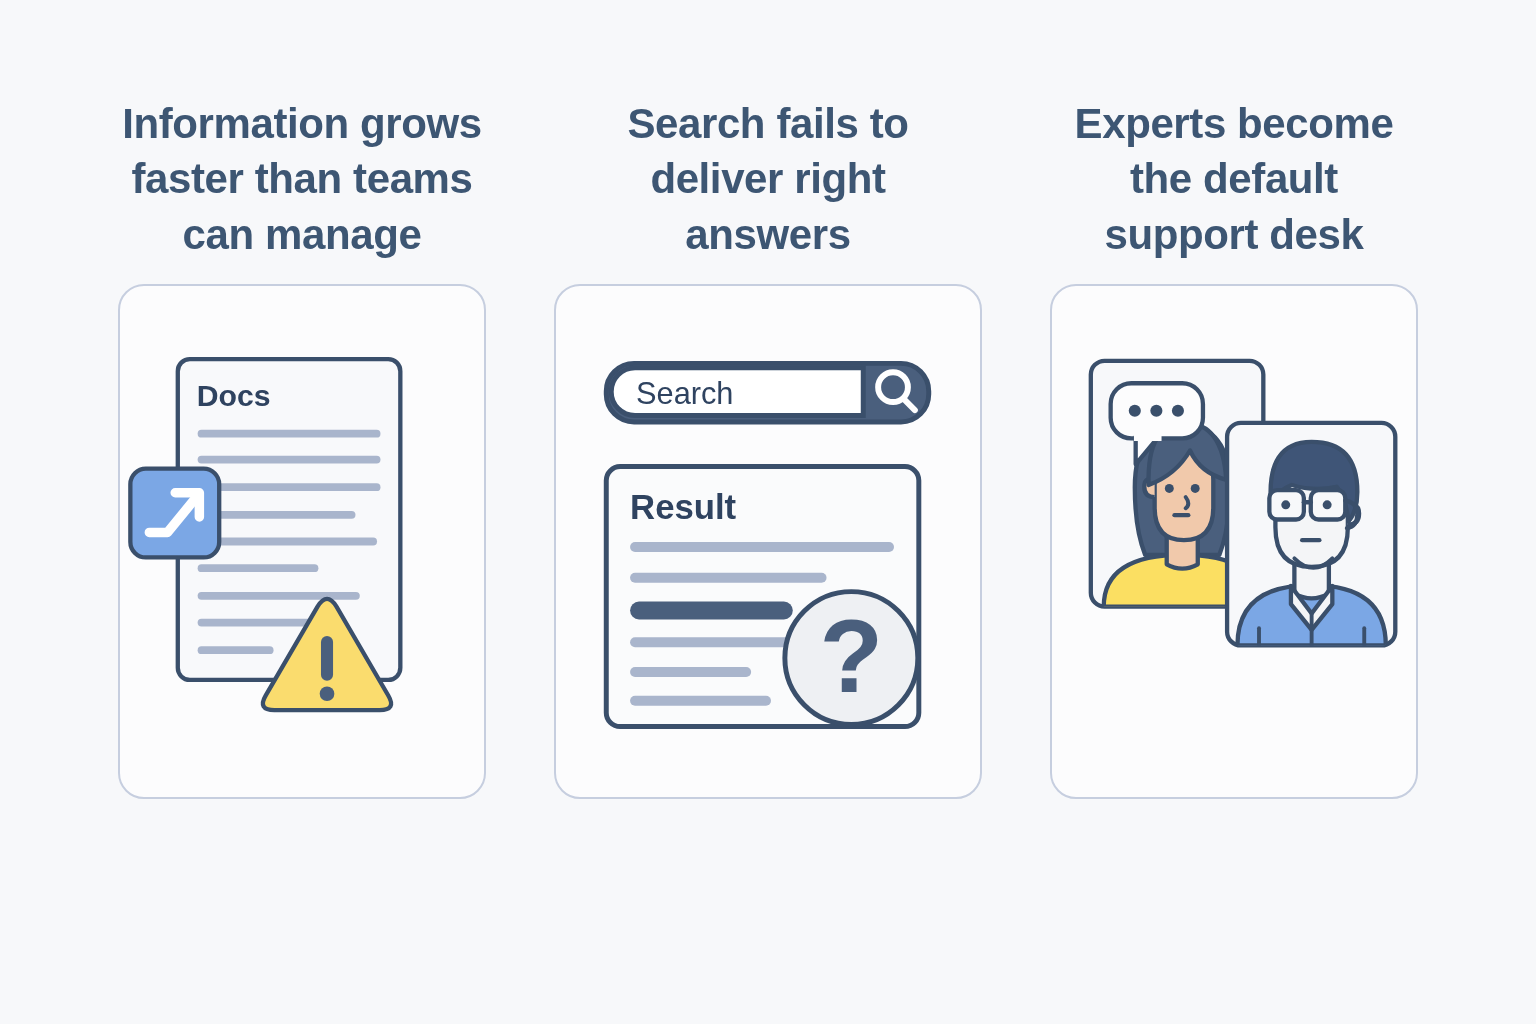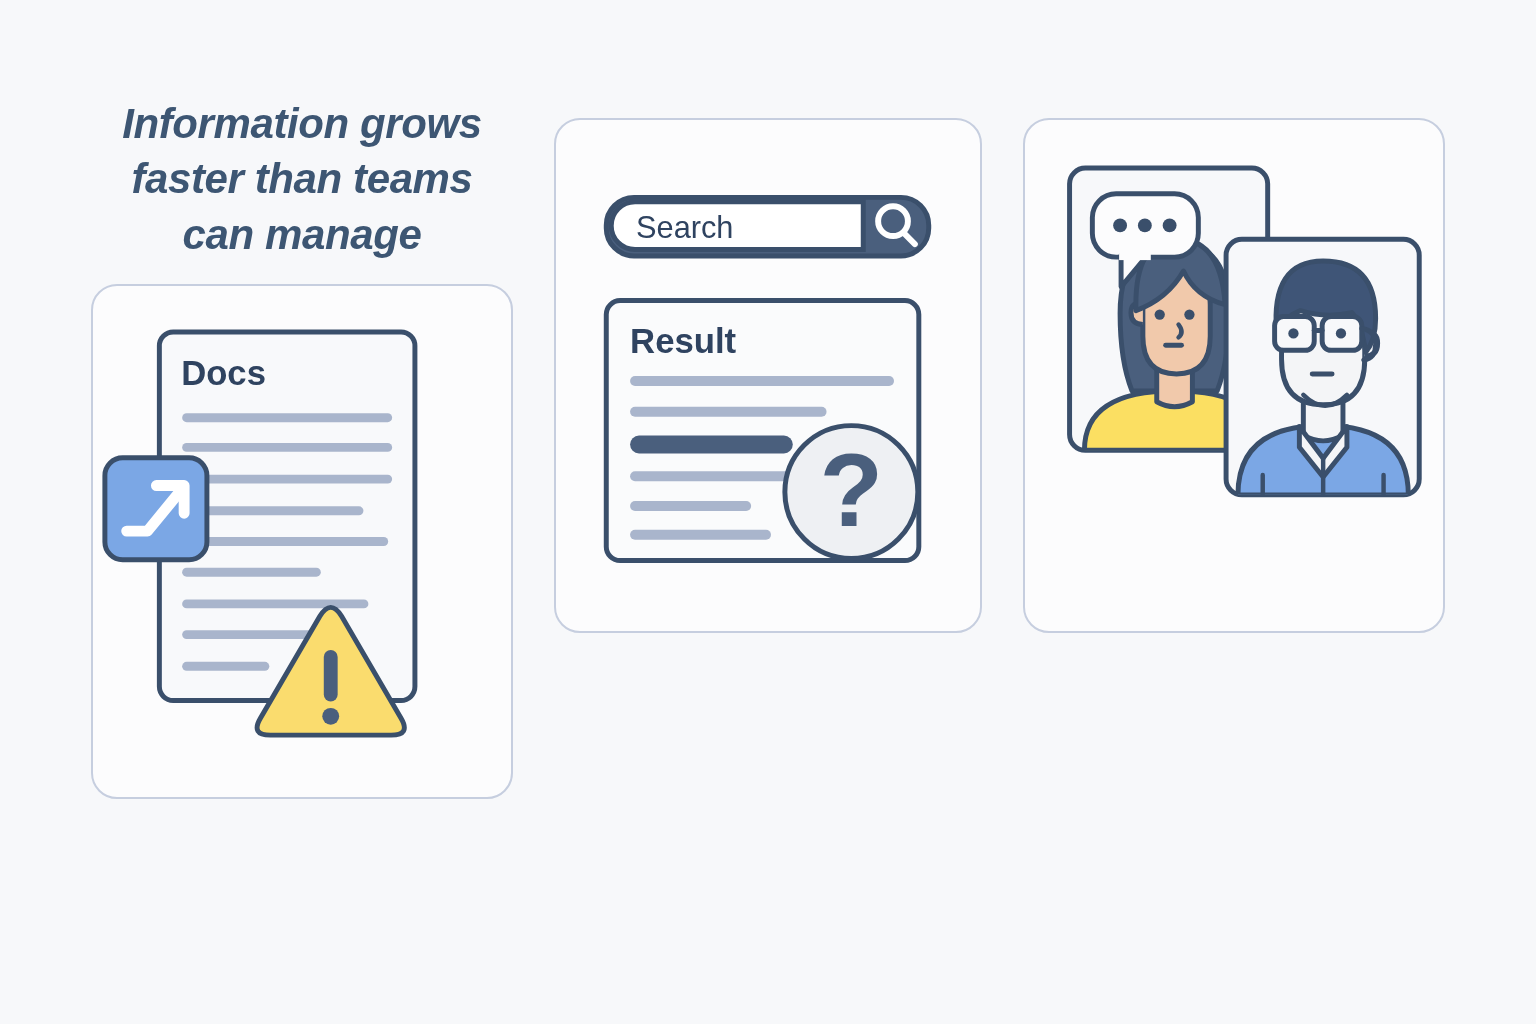--- a/index.html
+++ b/index.html
@@ -43,30 +43,29 @@
 
   .col-heading {
     font-size: 42px;
     font-weight: bold;
     line-height: 1.32;
     color: #3D5673;
     text-align: center;
     letter-spacing: -0.4px;
     width: 100%;
     white-space: pre-line;
-    font-style: italic;
   }
 
   .col-1 .col-heading { width: 430px; }
   .col-2 .col-heading { width: 360px; }
   .col-3 .col-heading { width: 400px; }
 
   .card {
     position: relative;
-    width: 422px;
+    width: 368px;
     height: 515px;
     margin-top: 22px;
     border: 2px solid #C6CEDF;
     border-radius: 26px;
     background: #FCFCFD;
     overflow: visible;
   }
 
   .col-2 .card { width: 428px; }
 
@@ -121,20 +120,23 @@
           <g>
             <path d="M229 333 Q240 315 251 333 L311 436 Q321 453 301 453 L179 453 Q159 453 169 436 Z" fill="#FADC6E" stroke="#3A4F6B" stroke-width="5" stroke-linejoin="round"></path>
             <rect x="233" y="367" width="14" height="52" rx="7" fill="#4A5F7D"></rect>
             <circle cx="240" cy="434" r="8.5" fill="#4A5F7D"></circle>
           </g>
         </svg>
       </div>
     </div>
 
     <div class="column col-2">
+      <div class="col-heading">Search fails to
+deliver right
+answers</div>
 
       <div class="card">
         <svg class="art" viewBox="0 0 402 515">
 
           <g>
             <rect x="38" y="78" width="325" height="59" rx="28" fill="#4A5F7D" stroke="#3A4F6B" stroke-width="5"></rect>
             <path d="M43 106.5 a24 24 0 0 1 24 -24 L297 82.5 L297 130.5 L67 130.5 a24 24 0 0 1 -24 -24 Z" fill="#FFFFFF" stroke="#3A4F6B" stroke-width="5"></path>
           </g>
           <text x="68" y="119" font-family="Liberation Sans, sans-serif" font-size="31" fill="#2F4360">Search</text>
 
@@ -159,20 +161,23 @@
 
           <g>
             <circle cx="285" cy="375" r="67" fill="#EEF0F3" stroke="#3A4F6B" stroke-width="5"></circle>
             <text x="285" y="409" text-anchor="middle" font-family="Liberation Sans, sans-serif" font-size="105" font-weight="bold" fill="#4A5F7D">?</text>
           </g>
         </svg>
       </div>
     </div>
 
     <div class="column col-3">
+      <div class="col-heading">Experts become
+the default
+support desk</div>
 
       <div class="card">
         <svg class="art" viewBox="0 0 422 515">
           <defs>
             <clipPath id="clipWoman">
               <rect x="45" y="48" width="200" height="285" rx="16"></rect>
             </clipPath>
             <clipPath id="clipMan">
               <rect x="203" y="120" width="195" height="258" rx="16"></rect>
             </clipPath>

